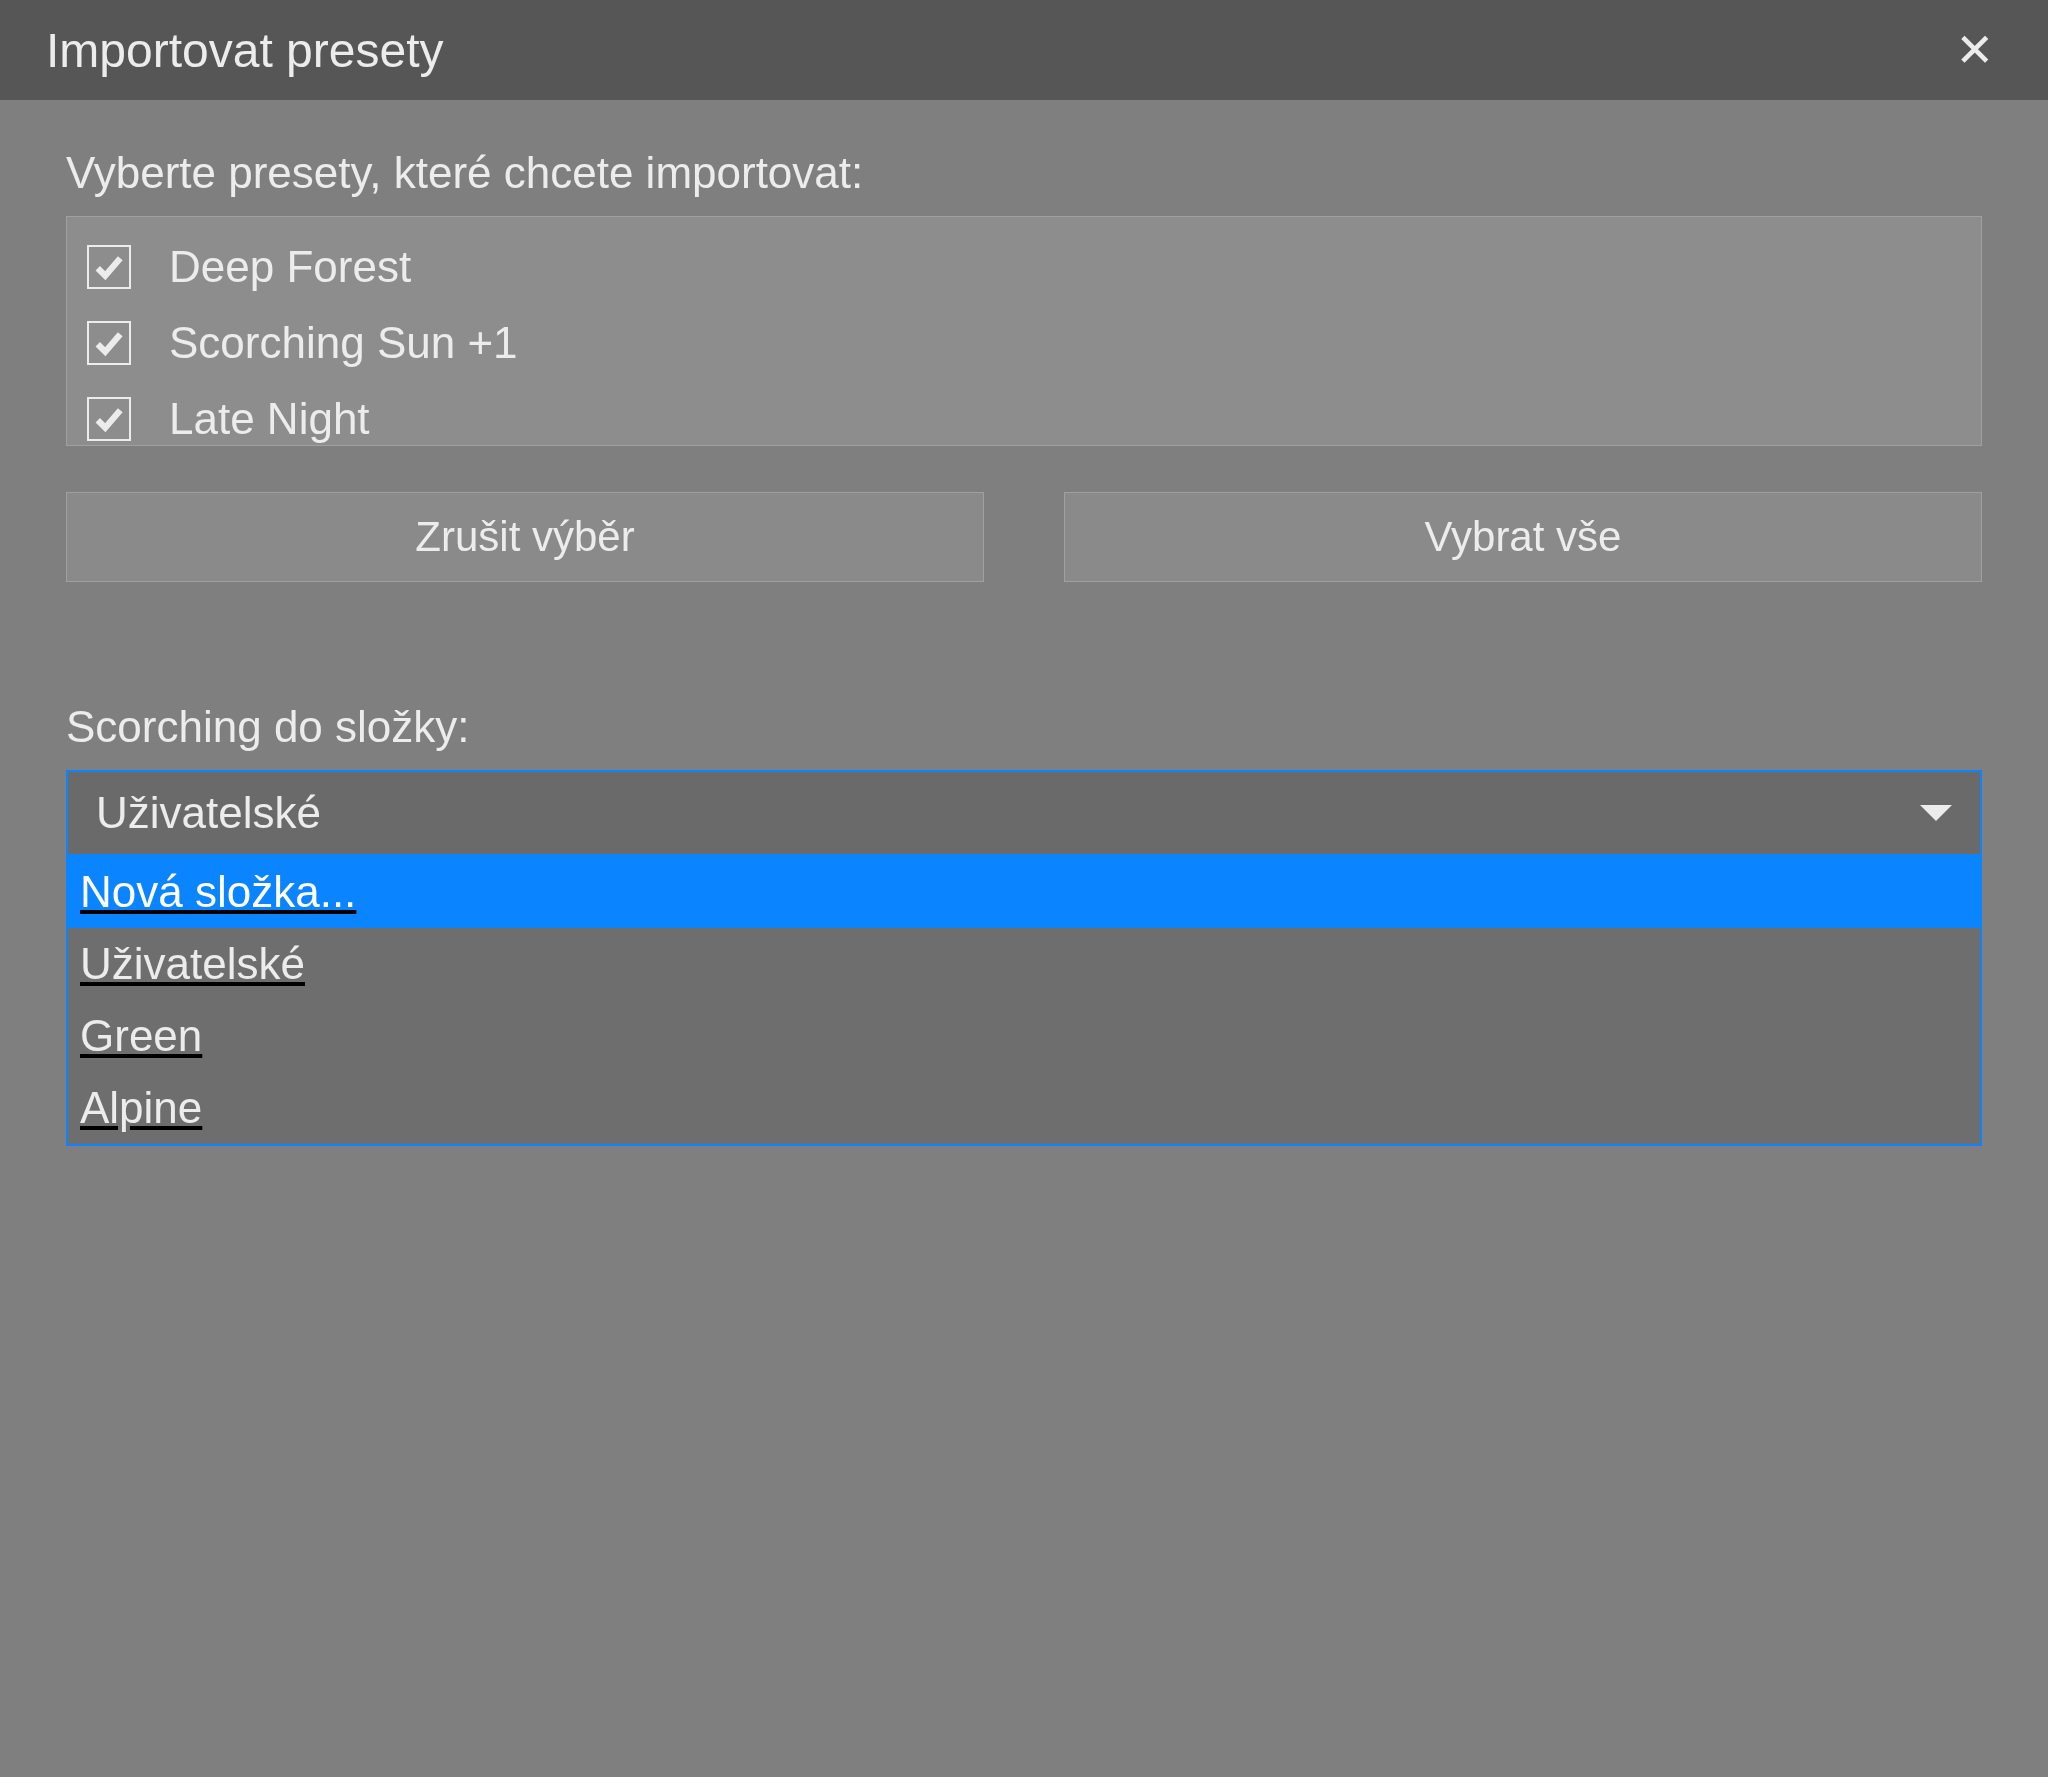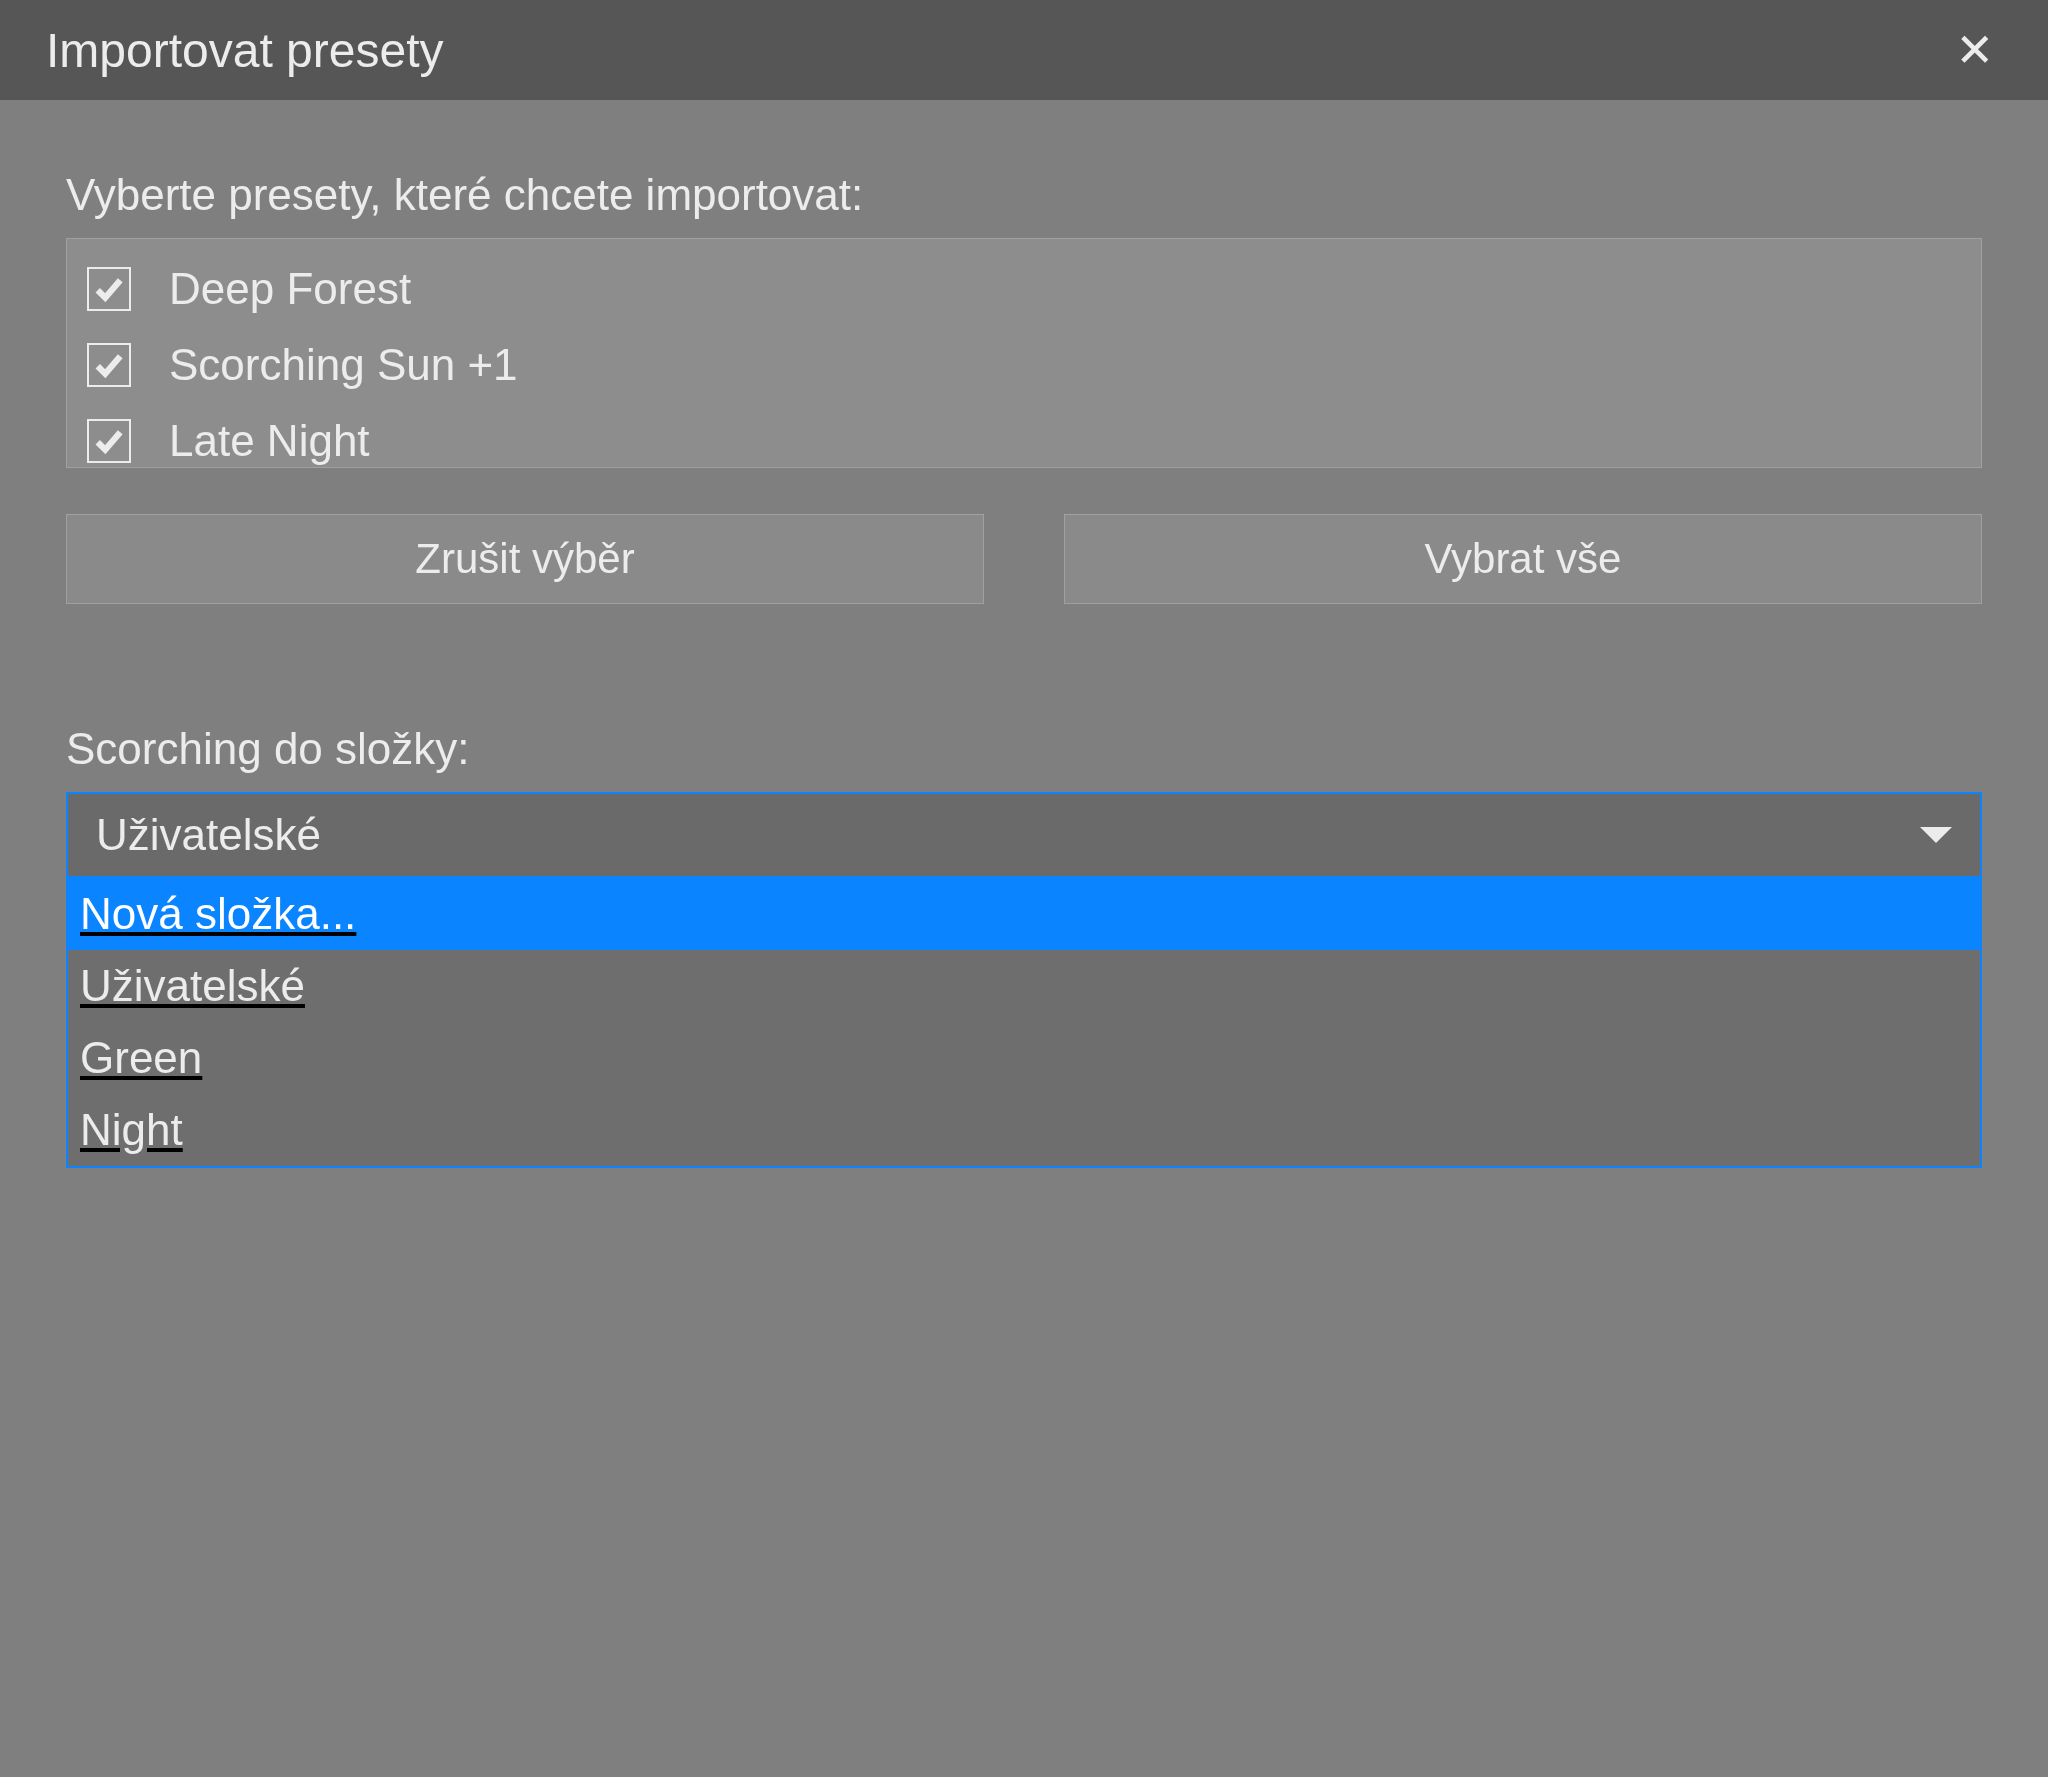--- a/index.html
+++ b/index.html
@@ -25,21 +25,21 @@
     height:100px;background:var(--bg-header);
     display:flex;align-items:center;justify-content:space-between;
     padding:0 36px 0 46px;
   }
   .titlebar .title{color:var(--txt);font-size:48px;font-weight:400;}
   .titlebar .close{
     color:var(--txt);font-size:46px;line-height:1;font-weight:300;
     padding:10px 18px;cursor:pointer;user-select:none;
   }
 
-  .content{padding:70px 66px 0 66px;}
+  .content{padding:48px 66px 0 66px;}
 
   .section-label{color:var(--txt);font-size:44px;font-weight:400;margin-bottom:18px;}
 
   .preset-list{
     height:230px;background:var(--bg-listbox);
     border:1px solid var(--border-light);
     overflow:hidden;
     padding:12px 0 0 0;
   }
   .preset-row{
@@ -150,19 +150,19 @@
         <div class="dd-item hilite">
           <span>Nová složka...</span>
         </div>
         <div class="dd-item">
           <span>Uživatelské</span>
         </div>
         <div class="dd-item">
           <span>Green</span>
         </div>
         <div class="dd-item">
-          <span>Night</span>
+          <span>Alpine</span>
         </div>
       </div>
     </div>
 
   </div>
 </div>
 
 </body></html>

